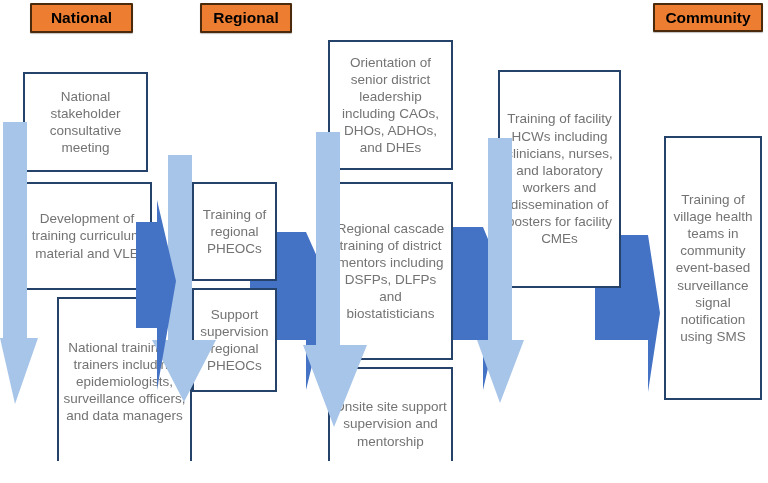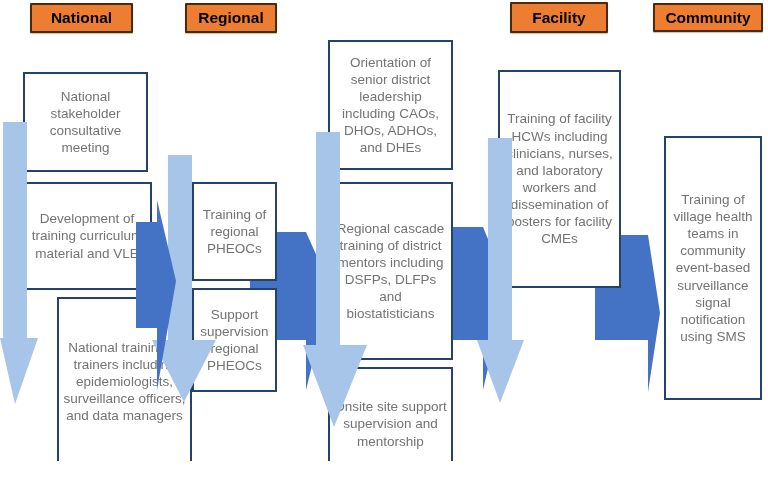--- a/index.html
+++ b/index.html
@@ -39,21 +39,21 @@
   .l2{clip-path:polygon(168px 155px,192px 155px,192px 340px,216px 340px,184px 402px,152px 340px,168px 340px);}
   .l3{clip-path:polygon(316px 132px,340px 132px,340px 345px,367px 345px,334px 427px,303px 345px,316px 345px);}
   .l4{clip-path:polygon(488px 138px,512px 138px,512px 340px,524px 340px,500px 403px,477px 340px,488px 340px);}
   
   .a1{clip-path:polygon(136px 222px,157px 222px,157px 200px,176px 281px,157px 390px,157px 328px,136px 328px);}
   .a2{clip-path:polygon(250px 232px,306px 232px,331px 288px,306px 390px,306px 340px,250px 340px);}
   .a3{clip-path:polygon(430px 227px,483px 227px,507px 285px,483px 390px,483px 340px,430px 340px);}
   .a4{clip-path:polygon(595px 235px,648px 235px,660px 313px,648px 392px,648px 340px,595px 340px);}
   
   .h-nat{left:30px;top:3px;width:103px;height:30px;}
-  .h-reg{left:185px;top:3px;width:92px;height:30px;}
+  .h-reg{left:200px;top:3px;width:92px;height:30px;}
   .h-dis{left:343px;top:3px;width:94px;height:29px;}
   .h-fac{left:510px;top:2px;width:98px;height:31px;}
   .h-com{left:653px;top:3px;width:110px;height:29px;}
   .n1{left:23px;top:72px;width:125px;height:100px;}
   .n2{left:22px;top:182px;width:130px;height:108px;}
   .n3{left:21px;top:297px;width:135px;height:183px;padding-bottom:16px;margin-left:36px;}
   .r1{left:192px;top:182px;width:85px;height:99px;}
   .r2{left:192px;top:288px;width:85px;height:104px;}
   .d1{left:328px;top:40px;width:125px;height:130px;}
   .d2{left:328px;top:182px;width:125px;height:178px;}
@@ -62,21 +62,20 @@
   .f2{left:498px;top:298px;width:123px;height:134px;}
   .c1{left:664px;top:128px;width:98px;height:264px;margin-top:8px;}
 </style>
 </head>
 <body>
 
 <div class="canvas">
 
   <div class="hdr h-nat">National</div>
   <div class="hdr h-reg">Regional</div>
-  <div class="hdr h-fac">Facility</div>
   <div class="hdr h-com">Community</div>
 
   <div class="arrow dark front a1"></div>
   <div class="arrow dark a2"></div>
   <div class="arrow dark a3"></div>
   <div class="arrow dark a4"></div>
 
   <div class="arrow light l1"></div>
   <div class="arrow light l2"></div>
   <div class="arrow light l3"></div>

